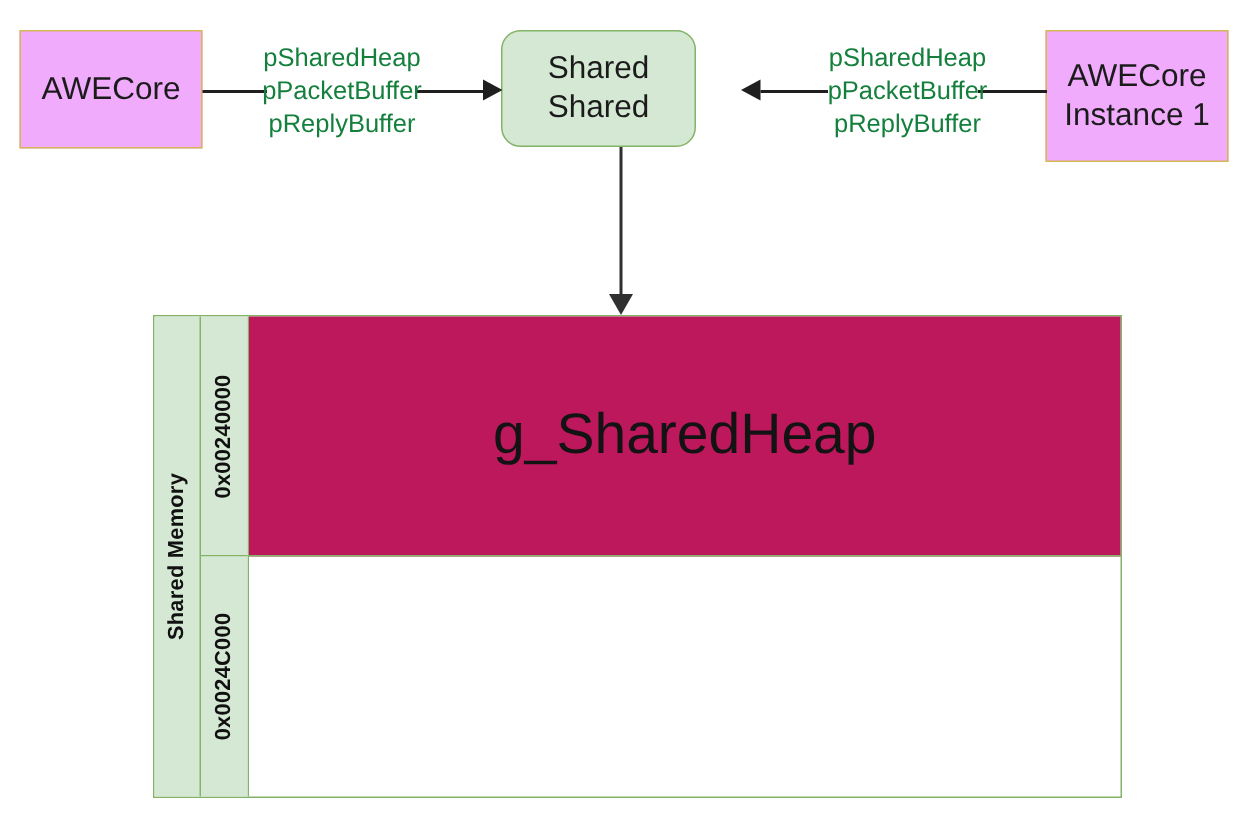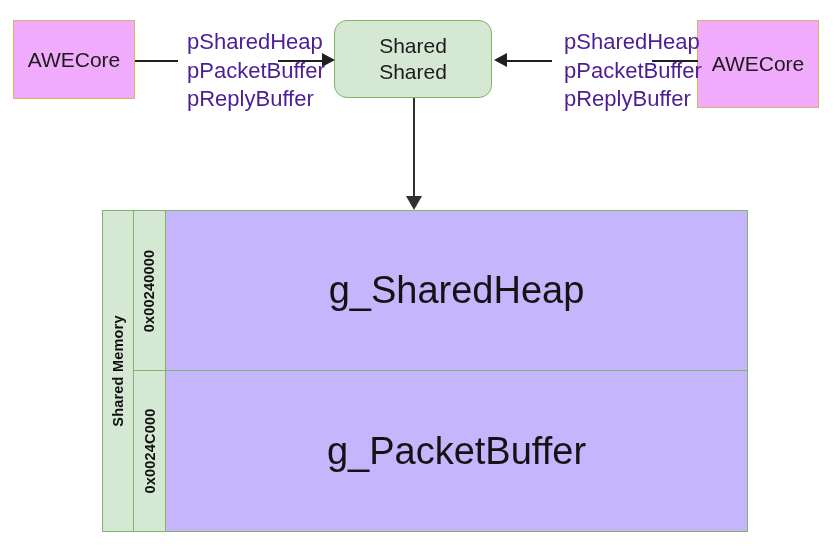--- a/index.html
+++ b/index.html
@@ -72,26 +72,25 @@
     position: absolute;
     width: 0; height: 0;
     border-left: 8px solid transparent;
     border-right: 8px solid transparent;
     border-top: 14px solid #303030;
   }
 
   
   .edge-label {
     position: absolute;
-    font-size: 22px;
-    color: #4c1d95;
+    font-size: 17px;
+    color: #15803d;
     line-height: 1.30;
     text-align: center;
     white-space: nowrap;
-    margin-left: 19px;
   }
 
   
   #memmap {
     position: absolute;
     left: 102px;
     top: 210px;
     width: 646px;
     height: 322px;
     box-sizing: border-box;
@@ -132,21 +131,21 @@
     flex: 0 0 159px;
     border-bottom: 1.6px solid #82b366;
   }
   .addr-cell.bottom {
     flex: 1 1 auto;
   }
   .body-cell {
     display: flex;
     align-items: center;
     justify-content: center;
-    background: #c4b5fd;
+    background: #be185d;
   }
   .body-cell.top {
     flex: 0 0 159px;
     border-bottom: 1.6px solid #82b366;
   }
   .body-cell.bottom {
     flex: 1 1 auto;
   }
   .rot {
     transform: rotate(-90deg);
@@ -178,24 +177,25 @@
 
   <div class="node node-core" style="left:13px; top:20px; width:122px; height:79px;">
     <div>
       <span>AWECore</span><br>
     </div>
   </div>
 
   <div class="node node-core" style="left:697px; top:20px; width:122px; height:88px;">
     <div>
       <span>AWECore</span><br>
-    </div>
-  </div>
-
-  <div class="node node-shared" style="left:334px; top:20px; width:158px; height:78px;">
+      <span>Instance 1</span>
+    </div>
+  </div>
+
+  <div class="node node-shared" style="left:334px; top:20px; width:130px; height:78px;">
     <div>
       <span>Shared</span><br>
       <span>Shared</span>
     </div>
   </div>
 
   <div class="hline" style="left:135px; top:60px; width:43px;"></div>
   <div class="hline" style="left:278px; top:60px; width:45px;"></div>
   <div class="arrow-right" style="left:322px; top:53px;"></div>
 
@@ -230,20 +230,17 @@
       </div>
       <div class="addr-cell bottom">
         <span class="rot addr-vert">0x0024C000</span>
       </div>
     </div>
 
     <div class="mm-col-body">
       <div class="body-cell top">
         <span class="region-label">g_SharedHeap</span>
       </div>
-      <div class="body-cell bottom">
-        <span class="region-label">g_PacketBuffer</span>
-      </div>
     </div>
 
   </div>
 
 </div>
 
 </body></html>

